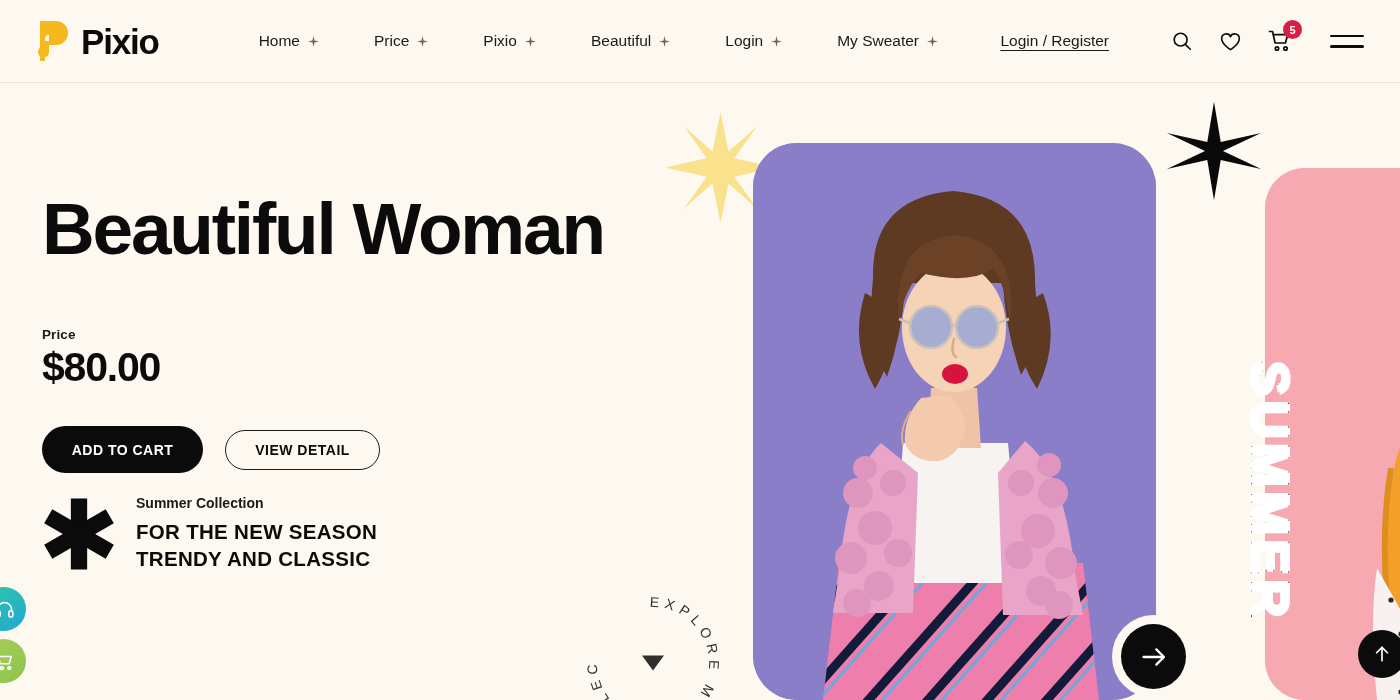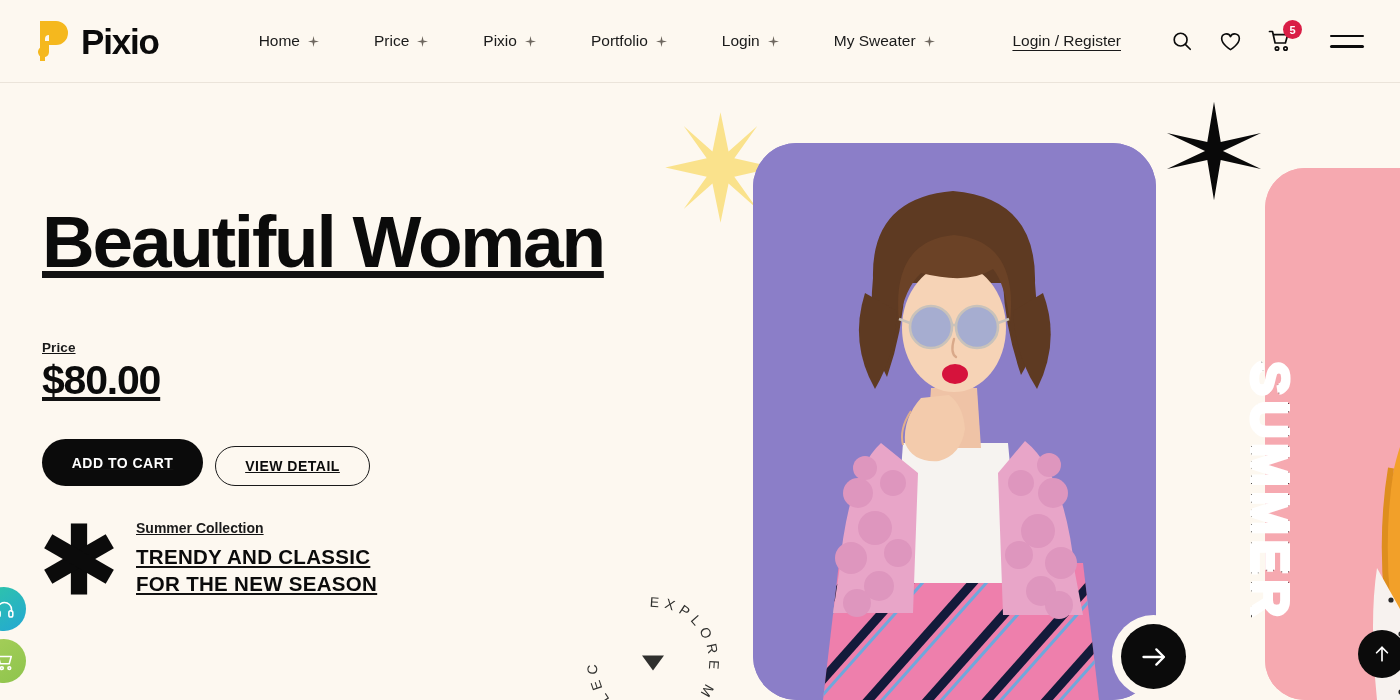--- a/index.html
+++ b/index.html
@@ -37,63 +37,63 @@
     white-space:nowrap;
   }
   .sparkle-4 { width:11px; height:11px; display:block; flex:none; }
 
   .header-right {
     margin-left:auto; margin-right:36px;
     display:flex; align-items:center; gap:26px;
   }
   .login-link {
     font-size:15.5px; color:#1A1A1A; text-decoration:underline;
-    text-underline-offset:4px; cursor:pointer; margin-right:24px;
+    text-underline-offset:4px; cursor:pointer; margin-right:36px;
     white-space:nowrap;
   }
   .icon-btn { cursor:pointer; display:flex; align-items:center; position:relative; }
   .cart-badge {
     position:absolute; top:-9px; right:-10px;
     background:#D91E46; color:#fff;
     width:19px; height:19px; border-radius:50%;
     font-size:11px; font-weight:bold;
     display:flex; align-items:center; justify-content:center;
   }
   .hamburger { display:flex; flex-direction:column; gap:8px; cursor:pointer; margin-left:12px; }
   .hamburger span { display:block; width:34px; height:2.5px; background:#0B0B0B; border-radius:2px; }
 
   
   .hero { position:absolute; top:83px; left:0; width:1400px; height:617px; overflow:hidden; }
 
   .star-yellow { position:absolute; left:663px; top:27px; width:115px; height:115px; }
   .star-black  { position:absolute; left:1158px; top:12px; width:112px; height:112px; }
 
-  .hero-left { position:absolute; left:42px; top:124px; width:660px;text-decoration:underline; }
+  .hero-left { position:absolute; left:42px; top:111px; width:660px; }
   .headline {
     font-size:73px; font-weight:bold; line-height:0.95;
     letter-spacing:-2.2px; color:#0B0B0B;
   }
   .price-label {
     margin-top:64px; font-size:13.5px; font-weight:bold;
     color:#1A1A1A; letter-spacing:0.1px;
   }
   .price-value {
     margin-top:2px; font-size:41px; font-weight:bold;
     letter-spacing:-1.2px; color:#0B0B0B;
   }
-  .btn-row { margin-top:35px; display:flex; align-items:flex-end; gap:12px; }
+  .btn-row { margin-top:35px; display:flex; align-items:center; gap:22px; }
   .btn {
     font-size:14px; font-weight:bold; letter-spacing:0.5px;
     border-radius:34px; cursor:pointer; white-space:nowrap;
     display:flex; align-items:center; justify-content:center;
   }
   .btn-primary { background:#0B0B0B; color:#fff; width:161px; height:47px; border:none; }
   .btn-outline { background:transparent; color:#0B0B0B; width:155px; height:40px; border:1.5px solid #1A1A1A; }
 
-  .collection-row { margin-top:34px; display:flex; align-items:center; gap:20px; }
+  .collection-row { margin-top:22px; display:flex; align-items:center; gap:20px; }
   .asterisk { width:74px; height:74px; flex:none; }
   .collection-sub { font-size:14px; font-weight:bold; color:#1A1A1A; }
   .collection-title {
     margin-top:7px; font-size:20.5px; font-weight:bold;
     letter-spacing:0.3px; line-height:1.32; color:#0B0B0B;
   }
 
   
   .explore-badge { position:absolute; left:578px; top:505px; width:150px; height:150px; cursor:pointer; }
   .explore-badge svg { width:150px; height:150px; display:block; }
@@ -186,21 +186,21 @@
         <path d="M6 0 L7.1 4.9 L12 6 L7.1 7.1 L6 12 L4.9 7.1 L0 6 L4.9 4.9 Z" fill="#6E675F"></path>
       </svg>
     </div>
     <div class="nav-item">
       <span>Pixio</span>
       <svg class="sparkle-4" viewBox="0 0 12 12">
         <path d="M6 0 L7.1 4.9 L12 6 L7.1 7.1 L6 12 L4.9 7.1 L0 6 L4.9 4.9 Z" fill="#6E675F"></path>
       </svg>
     </div>
     <div class="nav-item">
-      <span>Portfolio</span>
+      <span>Beautiful</span>
       <svg class="sparkle-4" viewBox="0 0 12 12">
         <path d="M6 0 L7.1 4.9 L12 6 L7.1 7.1 L6 12 L4.9 7.1 L0 6 L4.9 4.9 Z" fill="#6E675F"></path>
       </svg>
     </div>
     <div class="nav-item">
       <span>Login</span>
       <svg class="sparkle-4" viewBox="0 0 12 12">
         <path d="M6 0 L7.1 4.9 L12 6 L7.1 7.1 L6 12 L4.9 7.1 L0 6 L4.9 4.9 Z" fill="#6E675F"></path>
       </svg>
     </div>
@@ -271,22 +271,22 @@
       <svg class="asterisk" viewBox="0 0 100 100">
         <g fill="#0B0B0B">
           <rect x="39" y="2" width="22" height="96"></rect>
           <rect x="39" y="2" width="22" height="96" transform="rotate(60 50 50)"></rect>
           <rect x="39" y="2" width="22" height="96" transform="rotate(120 50 50)"></rect>
         </g>
       </svg>
       <div>
         <div class="collection-sub">Summer Collection</div>
         <div class="collection-title">
+          <div>FOR THE NEW SEASON</div>
           <div>TRENDY AND CLASSIC</div>
-          <div>FOR THE NEW SEASON</div>
         </div>
       </div>
     </div>
   </div>
 
   <div class="explore-badge">
     <svg viewBox="0 0 150 150">
       <defs>
         <path id="circlePath" d="M 75,75 m -56,0 a 56,56 0 1,1 112,0 a 56,56 0 1,1 -112,0"></path>
       </defs>

